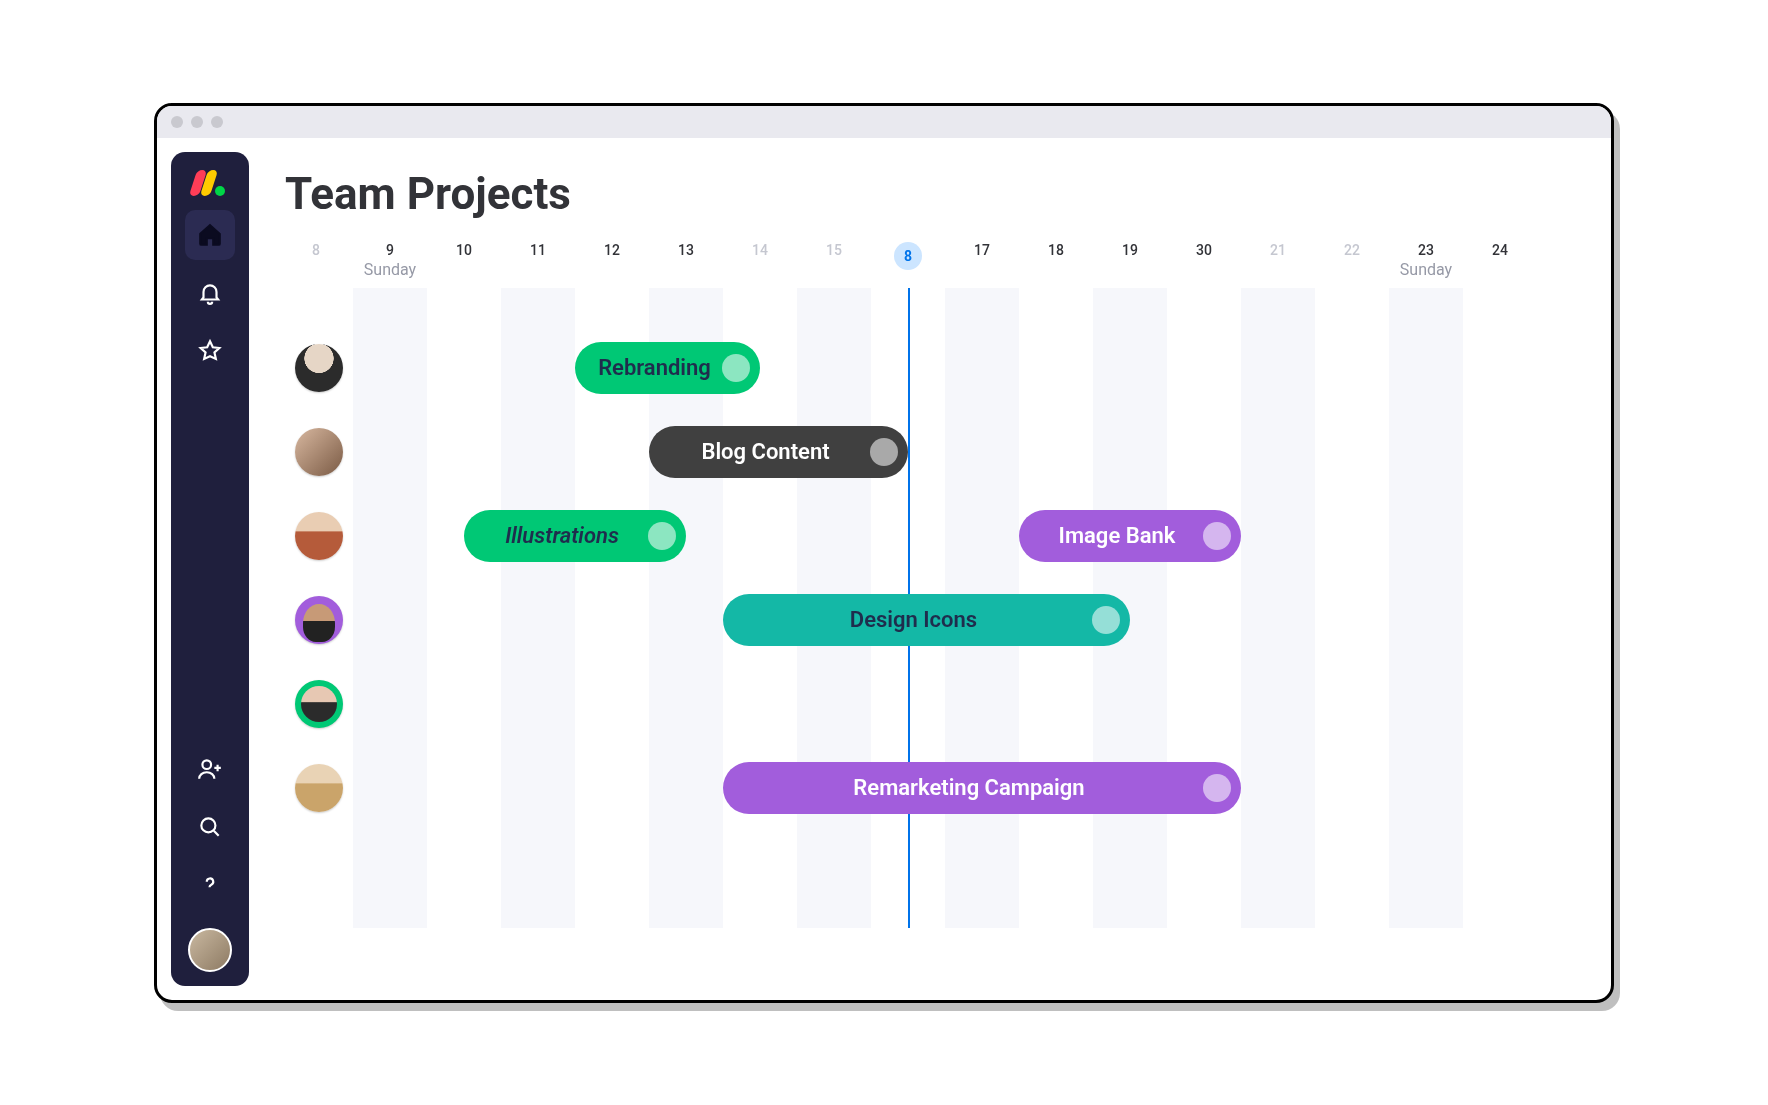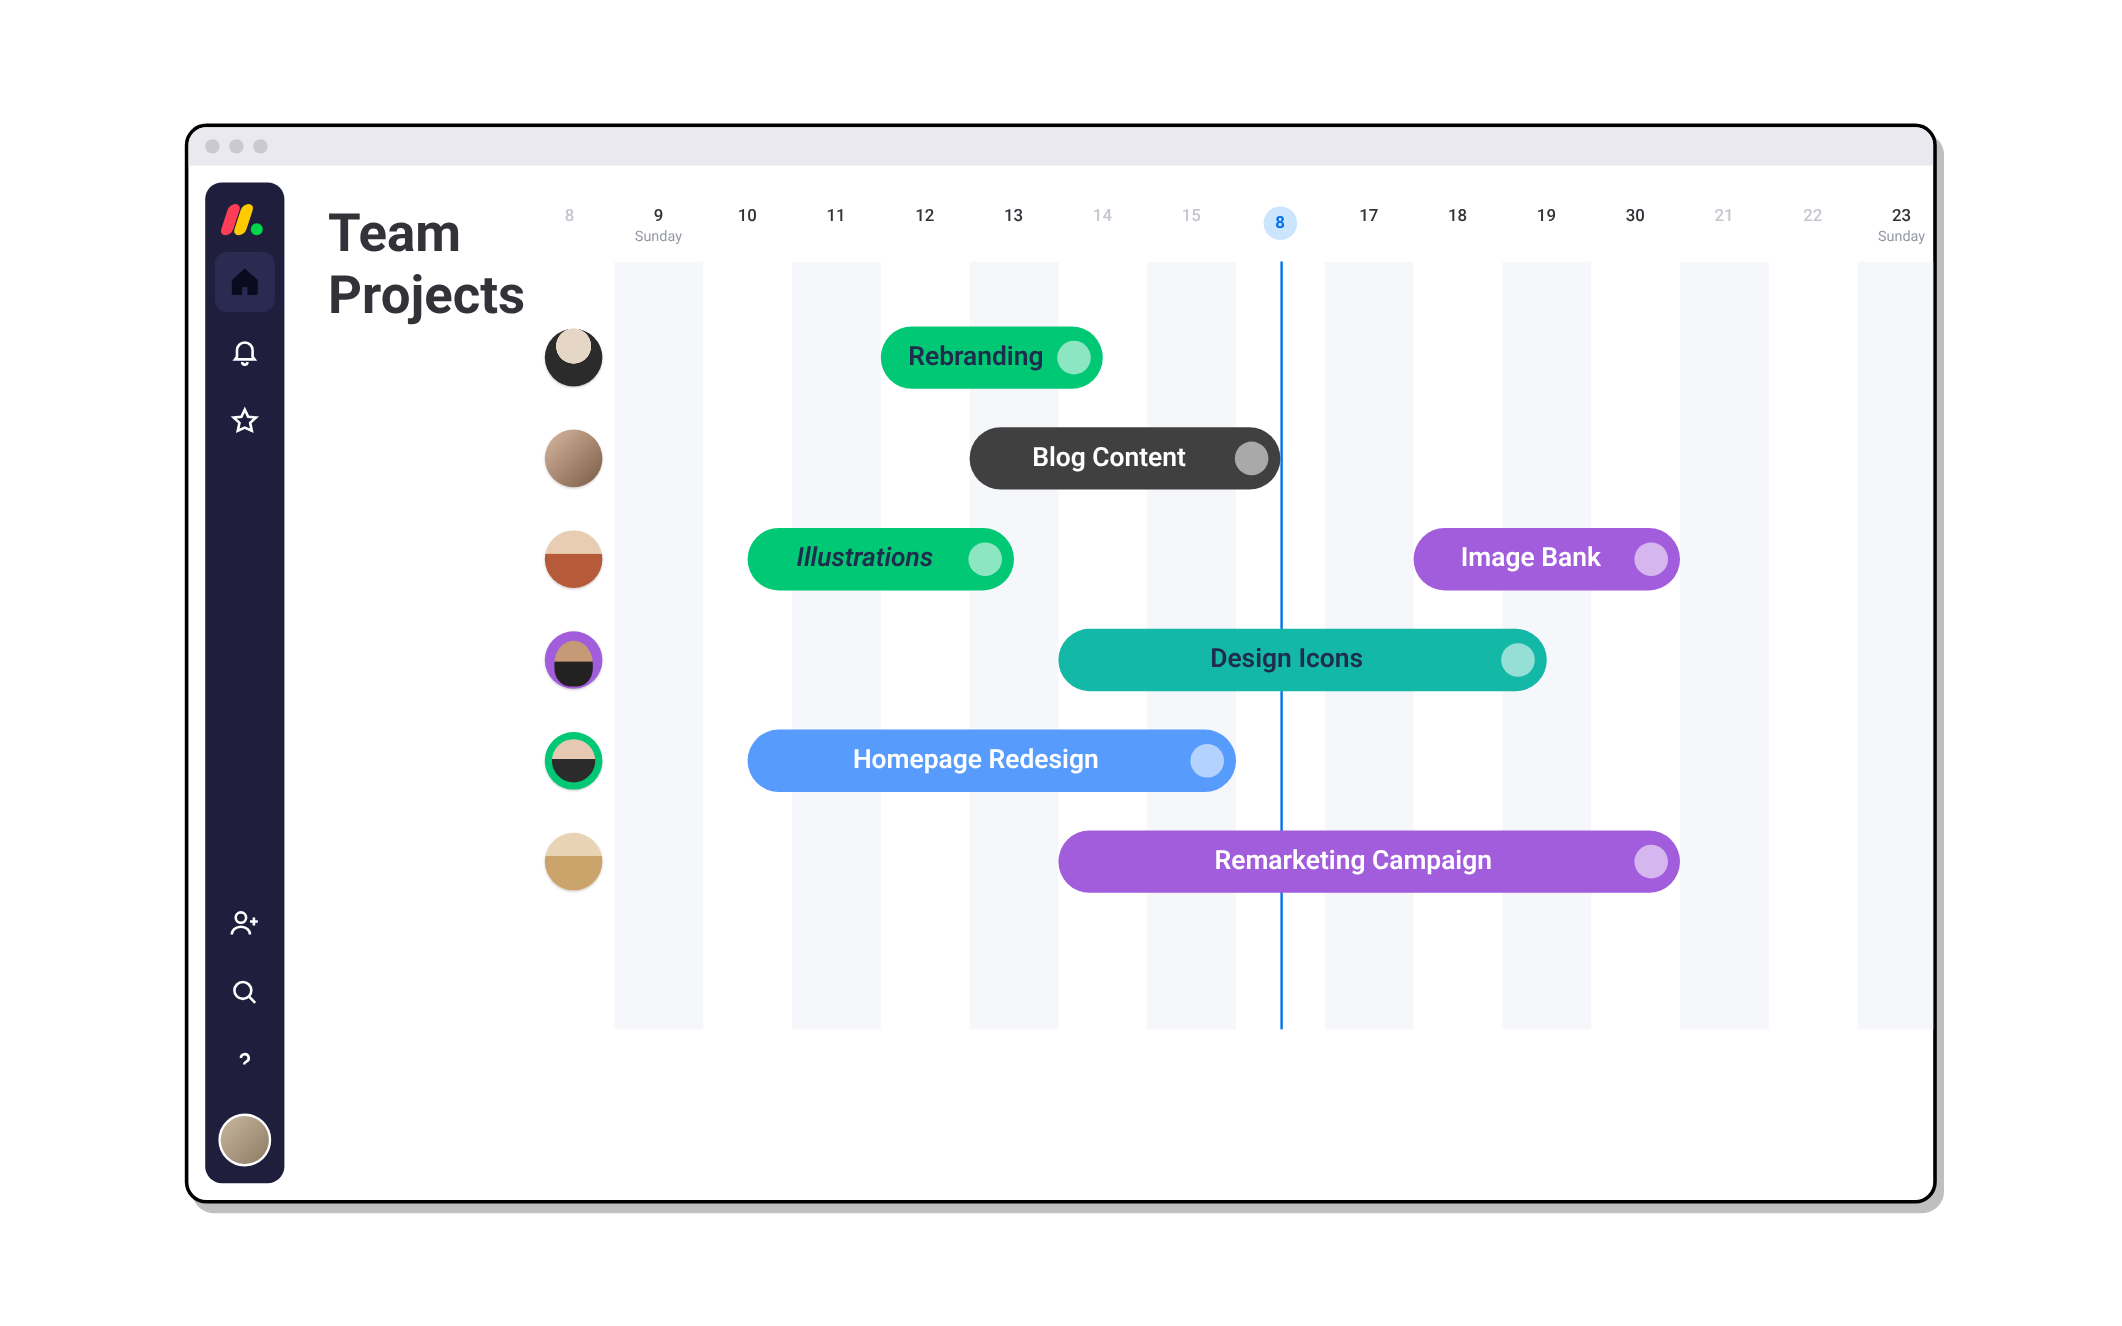--- a/index.html
+++ b/index.html
@@ -80,20 +80,21 @@
     background: linear-gradient(135deg,#c9b8a0,#8d7a63);
     border: 2px solid #fff;
     margin-top: 10px;
   }
   
   .main {
     flex: 1 1 auto;
     padding: 30px 24px 0 30px;
     min-width: 0;
     display: flex;
+    flex-direction: column;
   }
   .page-title {
     font-size: 44px;
     font-weight: 700;
     color: #323338;
     margin-bottom: 18px;
     margin-left: 6px;
   }
   .timeline-wrap {
     flex: 1 1 auto;
@@ -109,21 +110,21 @@
   .date-cell {
     width: var(--col);
     text-align: center;
     font-size: 14px;
     color: #323338;
     position: relative;
     padding-top: 4px;
   }
   .date-cell.dim { color: #c5c7d0; }
   .date-cell .daynum { font-weight: 500; }
-  .date-cell .dayname { font-size: 12px; color: #9699a6; margin-top: 2px; }
+  .date-cell .dayname { font-size: 16px; color: #9699a6; margin-top: 2px; }
   .date-cell.today .daynum {
     display: inline-flex; align-items:center; justify-content:center;
     width: 28px; height: 28px; border-radius: 50%;
     background: #cce5ff; color: #0073ea; font-weight: 700;
   }
   .grid-body {
     position: relative;
     height: 640px;
     overflow: hidden;
   }
@@ -369,24 +370,20 @@
                 <span class="dot"></span>
               </div>
               <div class="bar c-purple" style="left: 740px; width: 222px; top: 222px;">
                 <span class="label">Image Bank</span>
                 <span class="dot"></span>
               </div>
               <div class="bar c-yellow" style="left: 444px; width: 407px; top: 306px;">
                 <span class="label">Design Icons</span>
                 <span class="dot"></span>
               </div>
-              <div class="bar c-blue" style="left: 185px; width: 407px; top: 390px;">
-                <span class="label">Homepage Redesign</span>
-                <span class="dot"></span>
-              </div>
               <div class="bar c-purple" style="left: 444px; width: 518px; top: 474px;">
                 <span class="label">Remarketing Campaign</span>
                 <span class="dot"></span>
               </div>
             </div>
         </div>
       </div>
     </div>
 
   </div>

